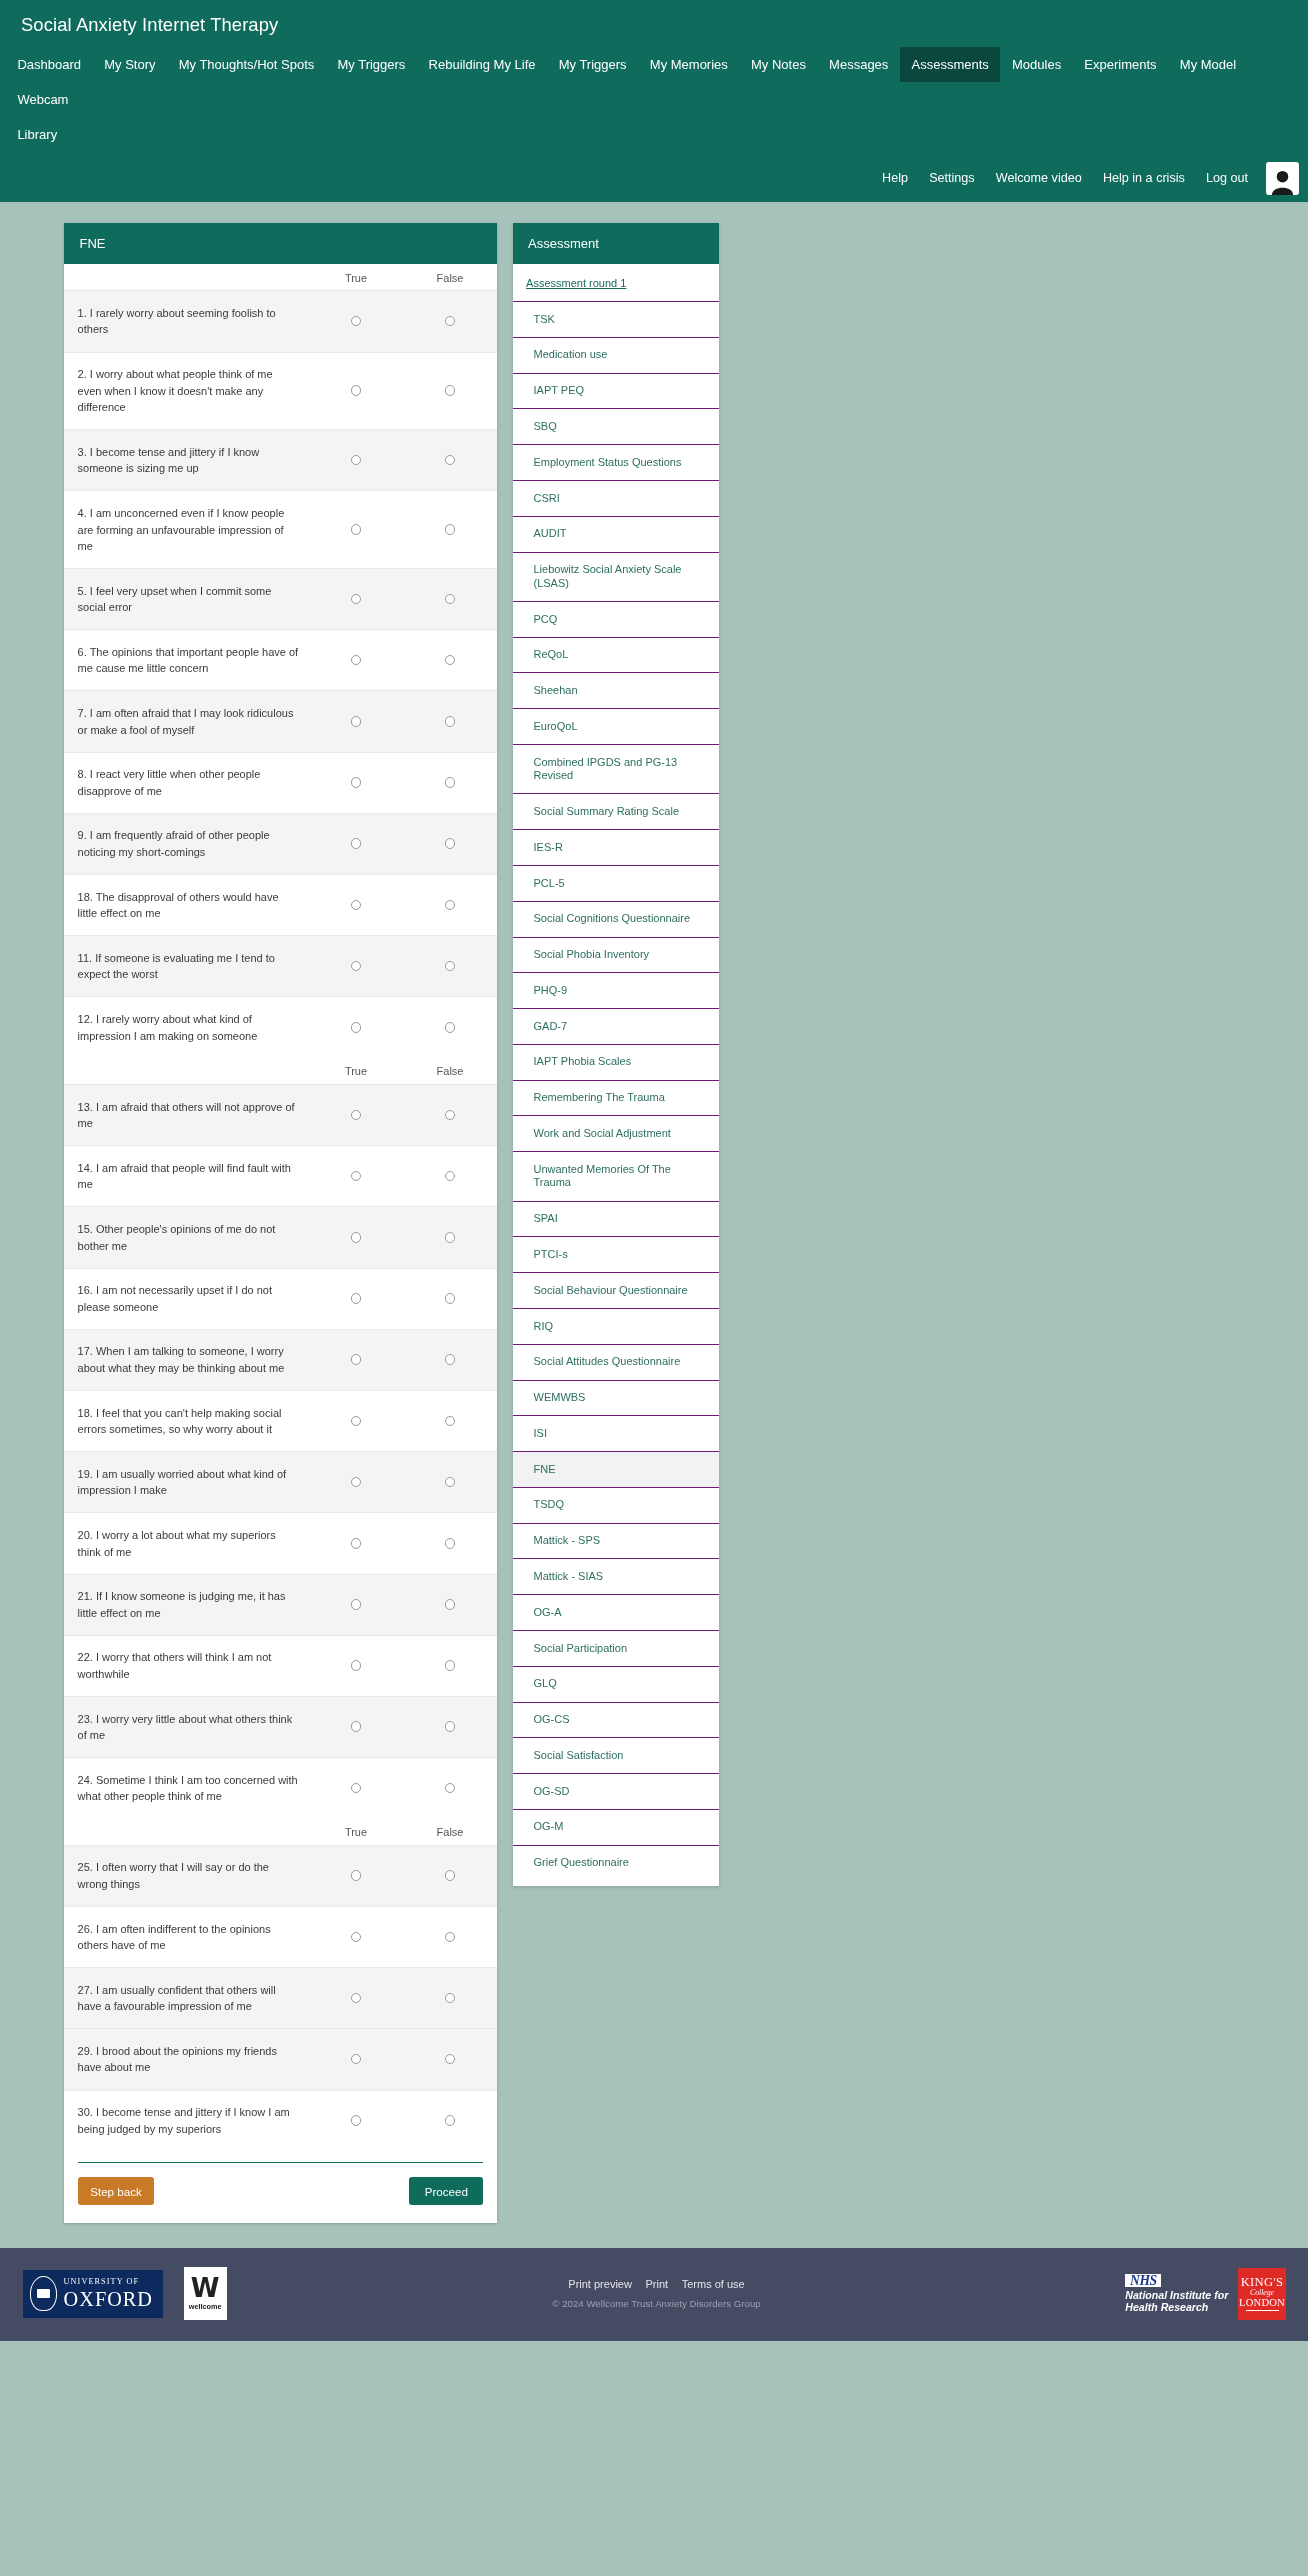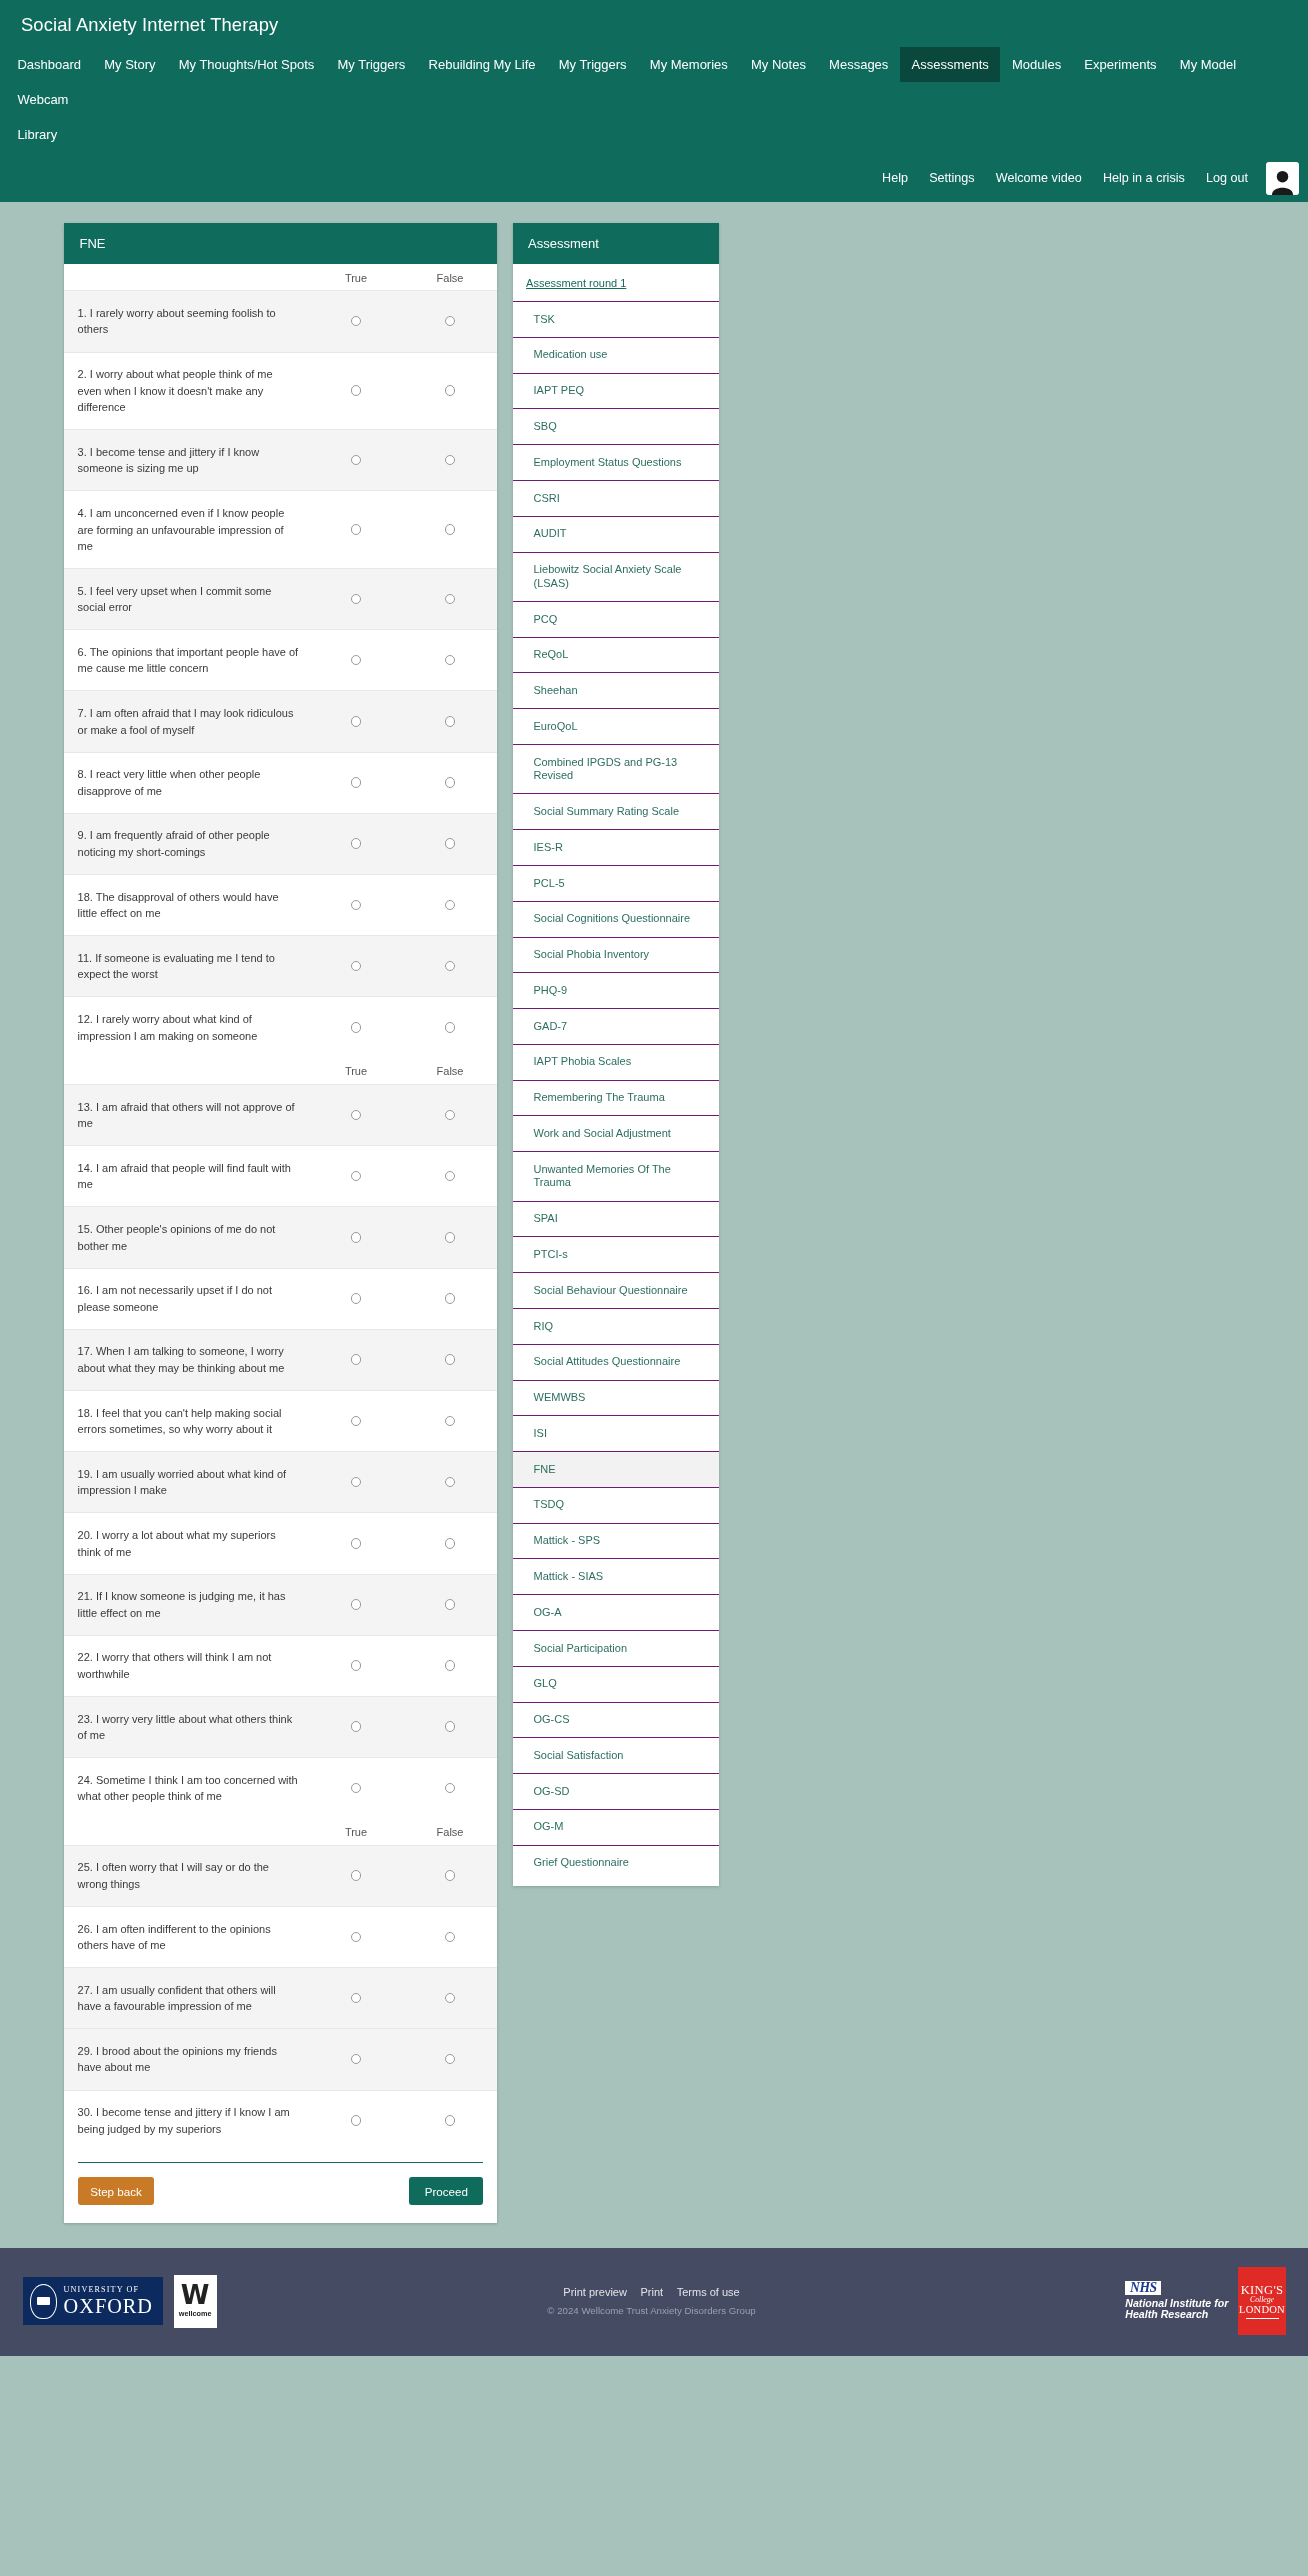--- a/index.html
+++ b/index.html
@@ -105,21 +105,21 @@
     font-size:11px; color:#2c6e60; padding:10.6px 13.6px 10.6px 21px;
     border-top:1px solid #701a75; cursor:pointer; line-height:13.6px;
   }
   .side-item.active { background:#f2f2f2; }
 
   
   .footer {
     background:#454b63; padding:19.4px 23px 21px 23px;
     display:flex; align-items:center; justify-content:space-between;
   }
-  .f-left { display:flex; align-items:center; gap:11px; }
+  .f-left { display:flex; align-items:center; gap:21px; }
   .ox-logo {
     background:#0c2a5e; color:#fff; padding:6.8px 9.7px 6.8px 6.8px;
     display:flex; align-items:center; gap:6.8px; height:48px;
   }
   .ox-crest {
     width:27px; height:35px; border:1.5px solid #fff; border-radius:50% 50% 45% 45%;
     display:flex; align-items:center; justify-content:center; font-size:6.8px;
     line-height:6.8px; color:#fff; background:#0c2a5e;
   }
   .ox-crest-inner { width:13.6px; height:8.7px; background:#fff; border-radius:1px; }
@@ -141,21 +141,21 @@
   .f-right { display:flex; align-items:center; gap:9.7px; }
   .nihr { text-align:left; color:#fff; line-height:11.6px; }
   .nihr-nhs {
     background:#fff; color:#1d3a8f; font-family:"Liberation Serif", serif;
     font-weight:bold; font-style:italic; font-size:13.6px; padding:1px 4.8px;
     display:inline-block; letter-spacing:-0.5px;
   }
   .nihr-t1 { font-size:10.6px; font-weight:bold; font-style:italic; margin-top:2.9px; }
   .nihr-t2 { font-size:10.6px; font-weight:bold; font-style:italic; }
   .kcl {
-    background:#e02a26; color:#fff; width:48px; height:68px; padding:3.9px 2.9px;
+    background:#e02a26; color:#fff; width:48px; height:52px; padding:3.9px 2.9px;
     display:flex; flex-direction:column; align-items:center; justify-content:center;
     font-family:"Liberation Serif", serif; line-height:1;
   }
   .kcl-k { font-size:12.6px; letter-spacing:0.3px; }
   .kcl-c { font-size:7.7px; font-style:italic; }
   .kcl-l { font-size:10.6px; letter-spacing:0.2px; margin-top:1px; }
   .kcl-rule { width:33px; border-top:1.5px solid #fff; margin-top:1.9px; }
 </style>
 </head>
 <body>

